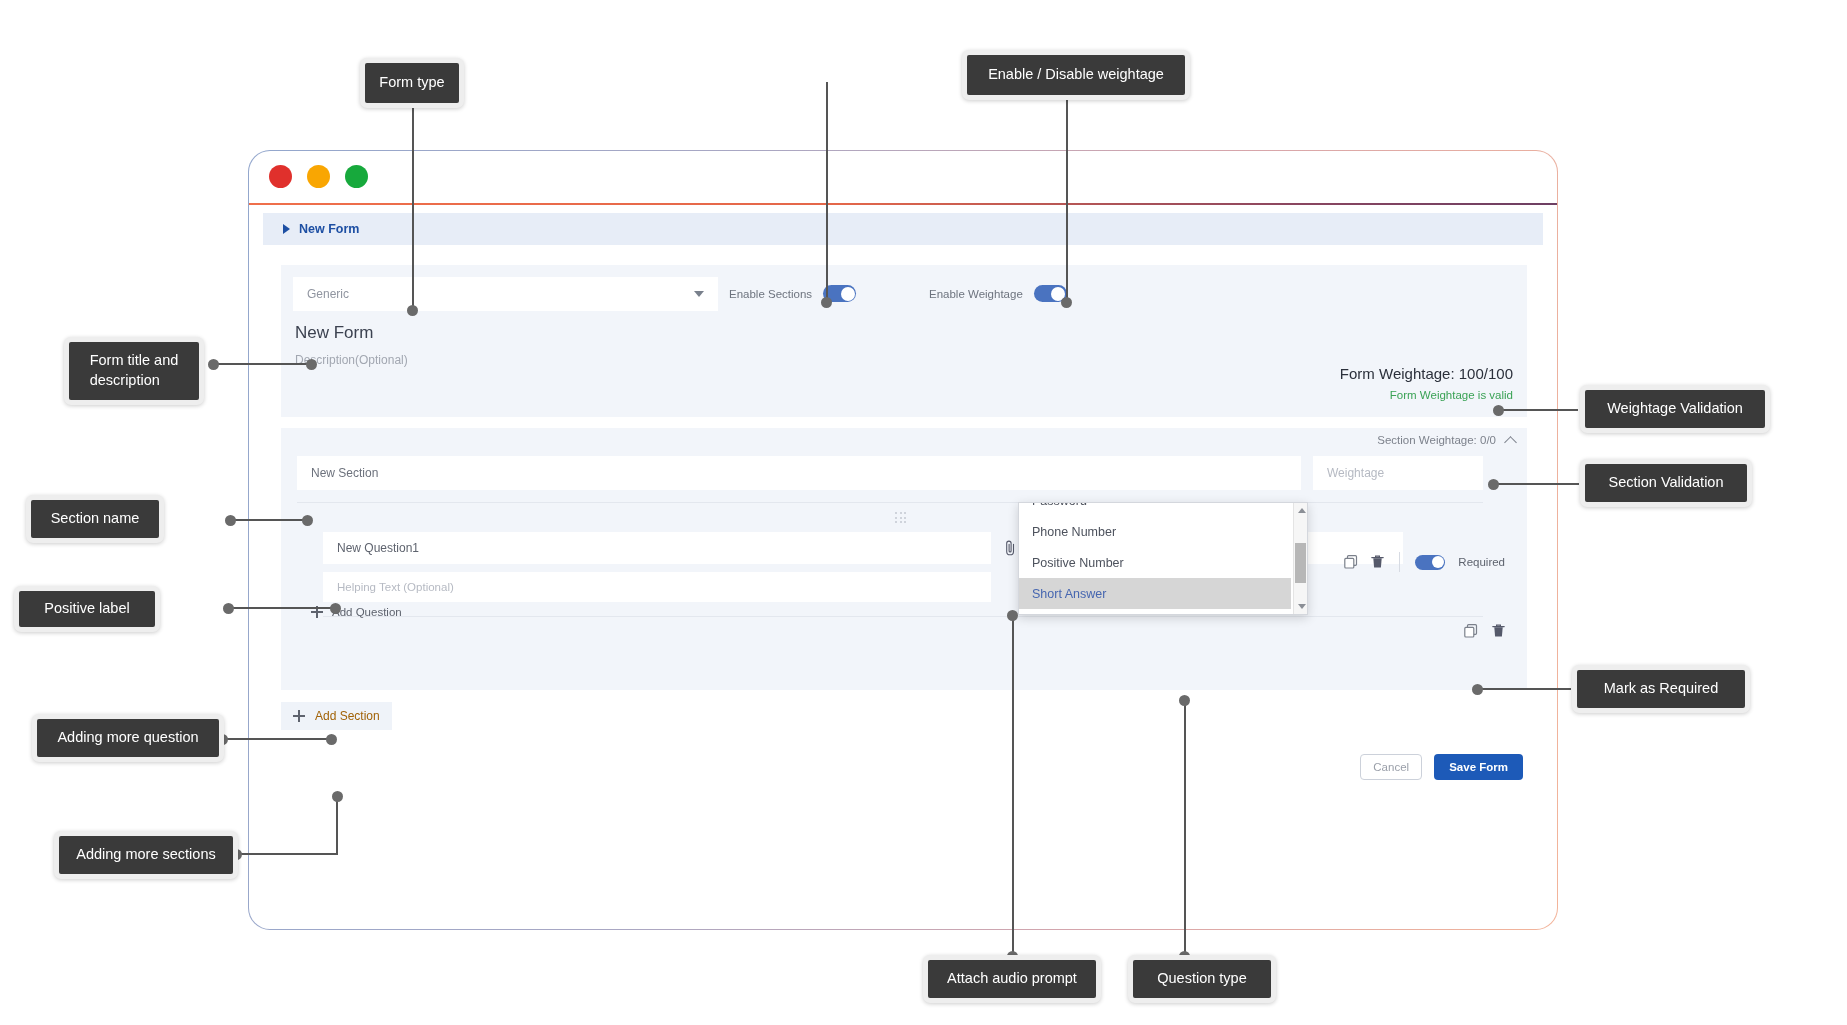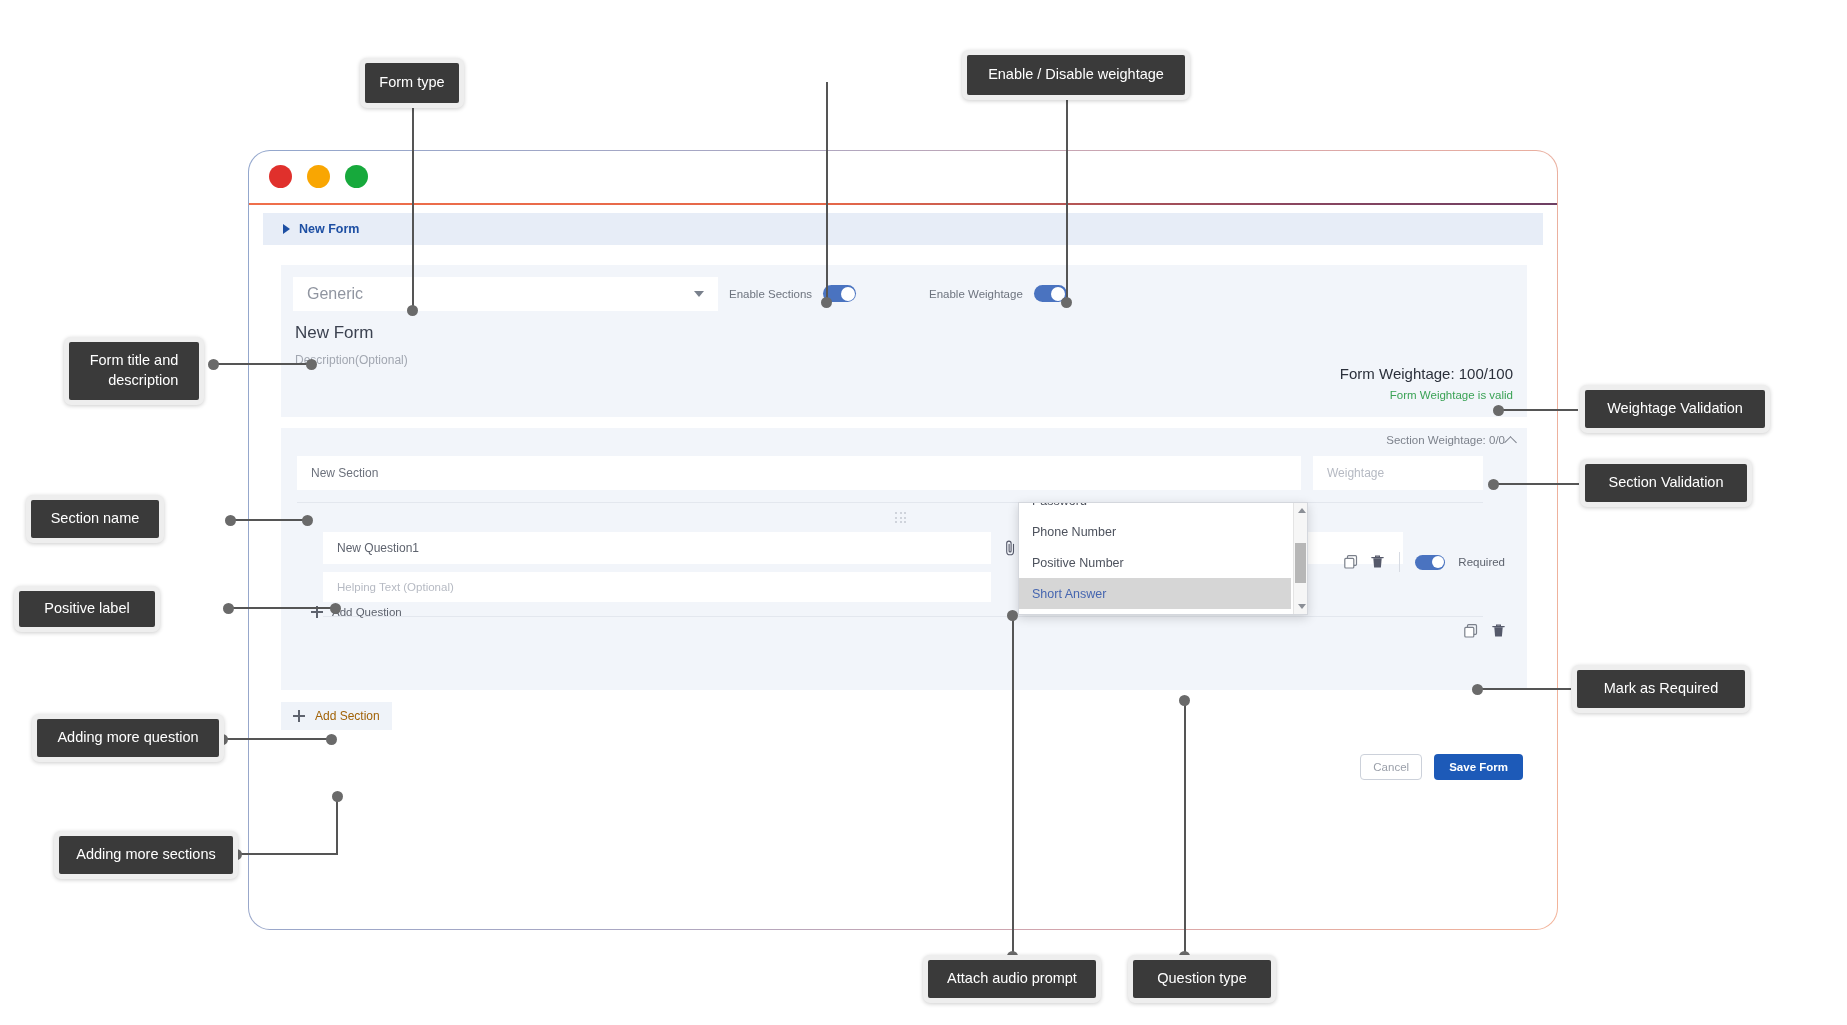--- a/index.html
+++ b/index.html
@@ -51,21 +51,21 @@
   
   #form-header-card {
     position:absolute; left:18px; top:52px; width:1246px; height:152px;
     background:#f2f5fa;
   }
   #form-type-select {
     position:absolute; left:12px; top:12px; width:425px; height:34px;
     background:#ffffff; display:flex; align-items:center;
     padding: 0 14px; justify-content:space-between;
   }
-  #form-type-value { font-size:16px; color:#9095a0; }
+  #form-type-value { font-size:12px; color:#9095a0; }
   #form-type-caret { width:0;height:0;border-left:5px solid transparent;border-right:5px solid transparent;border-top:6px solid #79808c; }
   #form-title { position:absolute; left:14px; top:58px; font-size:17px; color:#3c4250; }
   #form-description { position:absolute; left:14px; top:88px; font-size:12px; color:#a2a7b1; }
 
   .toggle-group { position:absolute; display:flex; align-items:center; gap:11px; }
   .toggle-label { font-size:11.5px; color:#6e747f; }
   .switch { width:33px; height:17px; border-radius:9px; background:#4a73c0; position:relative; }
   .switch .knob { position:absolute; top:1.5px; right:1.5px; width:14px; height:14px; border-radius:50%; background:#fff; }
   #enable-sections-group  { left:448px; top:20px; }
   #enable-weightage-group { left:648px; top:20px; }
@@ -77,21 +77,21 @@
   #form-weightage-valid {
     position:absolute; right:14px; top:124px; font-size:11.5px; color:#3aa255; text-align:right;
   }
 
   
   #section-card {
     position:absolute; left:18px; top:215px; width:1246px; height:262px;
     background:#f2f5fa;
   }
   #section-weightage-row {
-    position:absolute; right:10px; top:6px; display:flex; align-items:center; 
+    position:absolute; right:10px; top:6px; display:flex; align-items:center; gap:9px;
   }
   #section-weightage-text { font-size:11.5px; color:#7d828c; }
   #chevron-up-icon { width:12px; height:12px; position:relative; }
   #chevron-up-icon:before {
     content:''; position:absolute; left:1px; top:4px; width:8px; height:8px;
     border-left:1.6px solid #7d828c; border-top:1.6px solid #7d828c;
     transform: rotate(45deg);
   }
   #section-name-input {
     position:absolute; left:16px; top:28px; width:1004px; height:34px;
@@ -184,21 +184,21 @@
     position:absolute; left:4px; width:0; height:0; border-left:4px solid transparent; border-right:4px solid transparent;
   }
   #dropdown-scrollbar .arrow-up { top:5px; border-bottom:5px solid #8b8f96; }
   #dropdown-scrollbar .arrow-down { bottom:5px; border-top:5px solid #8b8f96; }
   #dropdown-thumb { position:absolute; right:1px; top:40px; width:11px; height:40px; background:#b7b7b7; }
 
   
   .callout {
     position:absolute; background:#3a3a3a; color:#ffffff;
     border:5px solid #eeeeee; border-radius:7px;
-    display:flex; align-items:center; justify-content:center; text-align:right;
+    display:flex; align-items:center; justify-content:center; text-align:left;
     font-size:14.5px; line-height:1.35; padding:9px 14px;
     box-shadow:0 1px 4px rgba(0,0,0,.2);
     z-index:60; white-space:pre-line;
   }
   .leader { position:absolute; z-index:55; }
   .leader-line { position:absolute; background:#555555; }
   .leader-dot { position:absolute; width:11px; height:11px; border-radius:50%; background:#6a6a6a; }
 
   .icon-svg { display:block; }
 </style>

